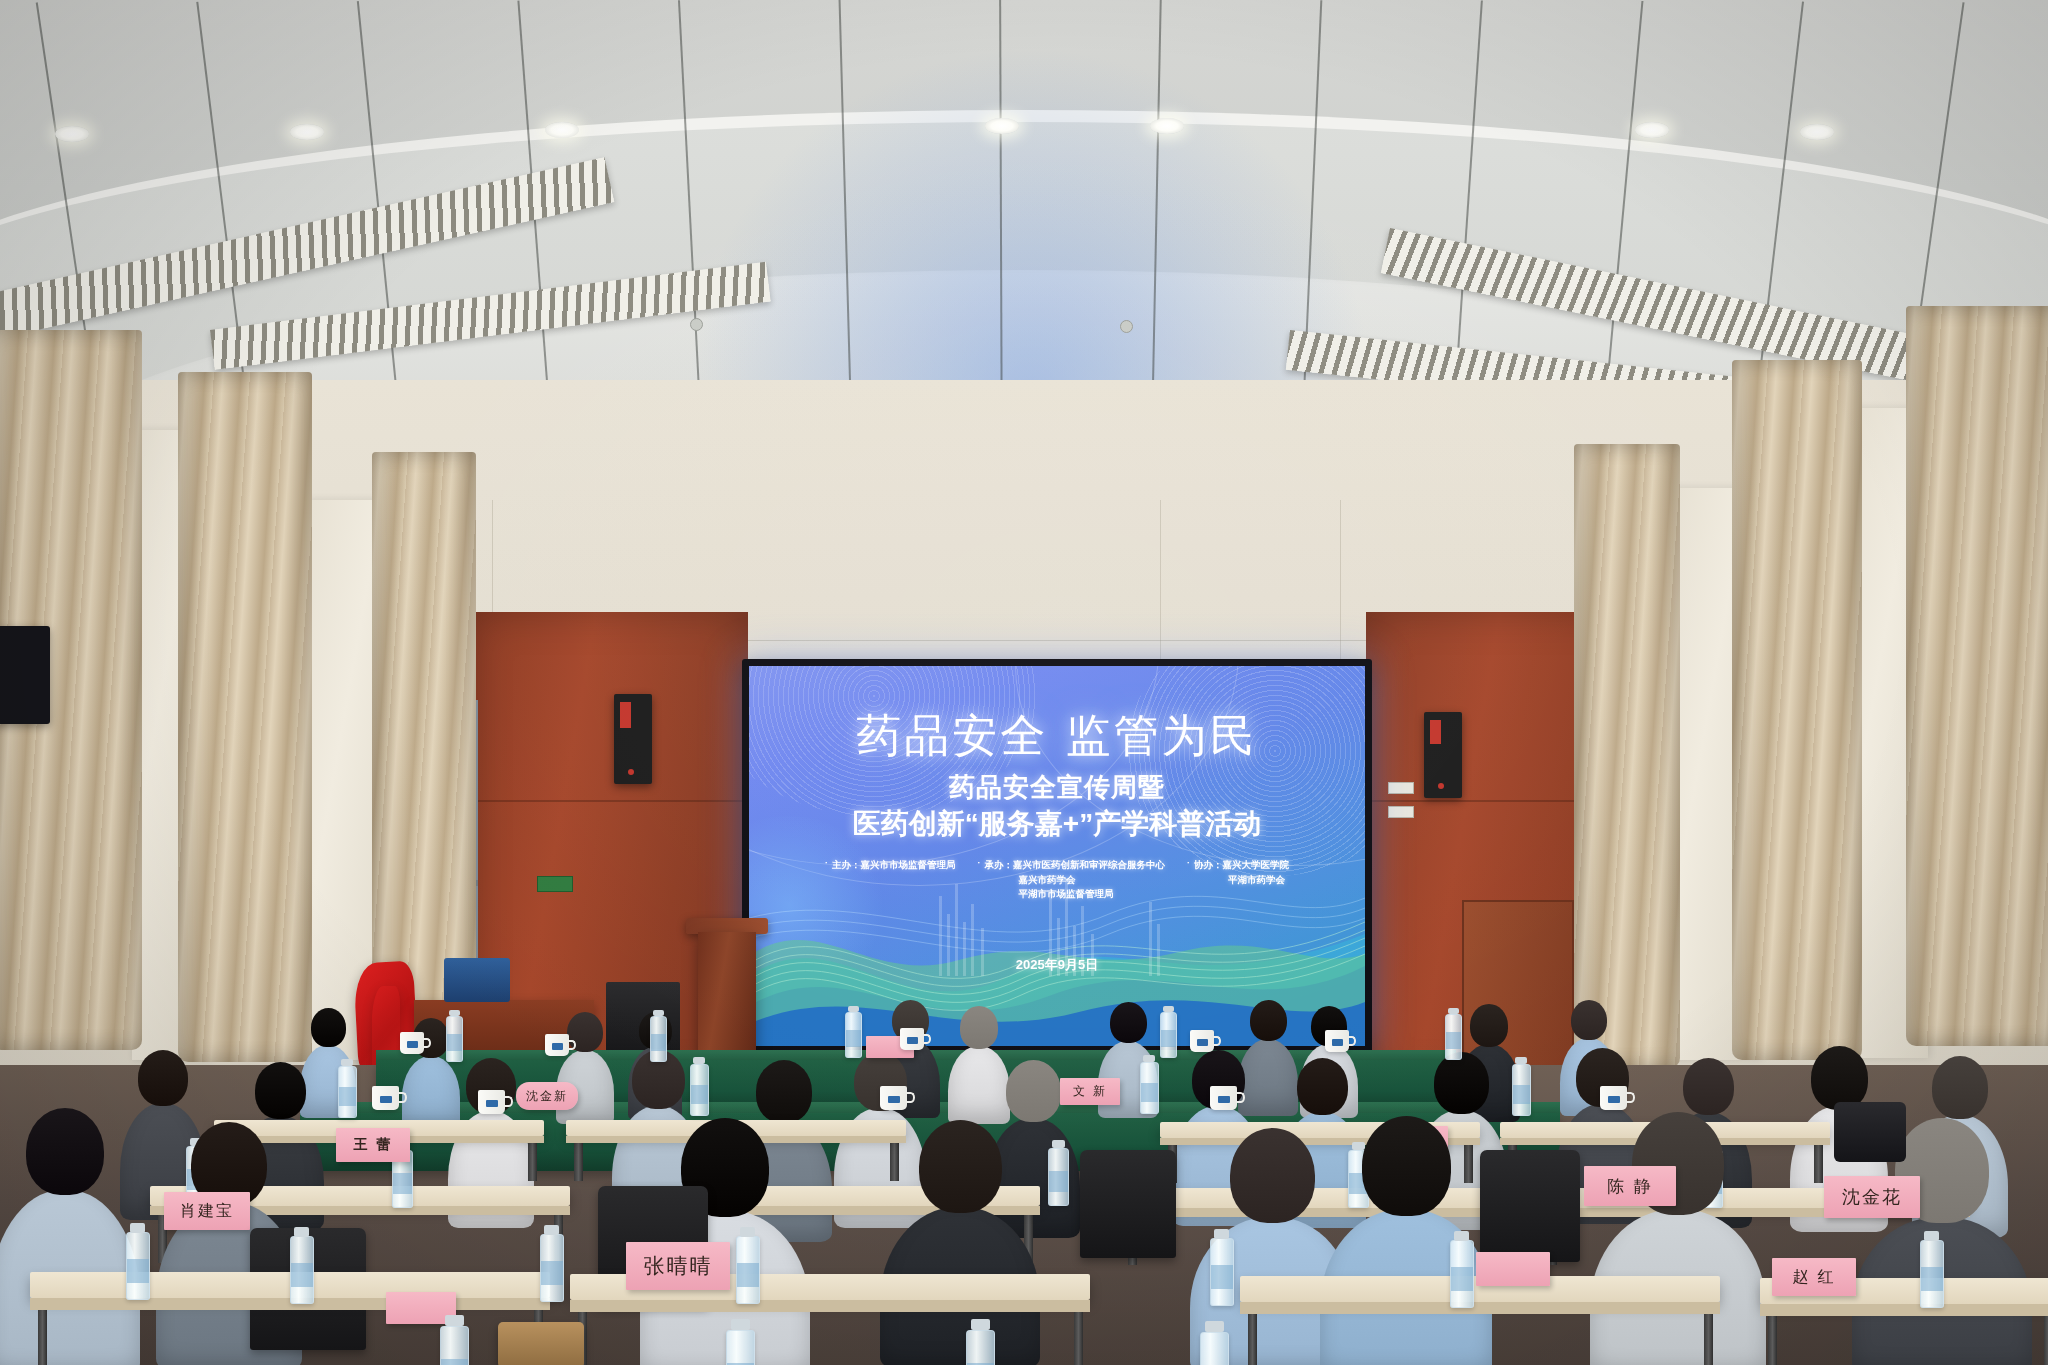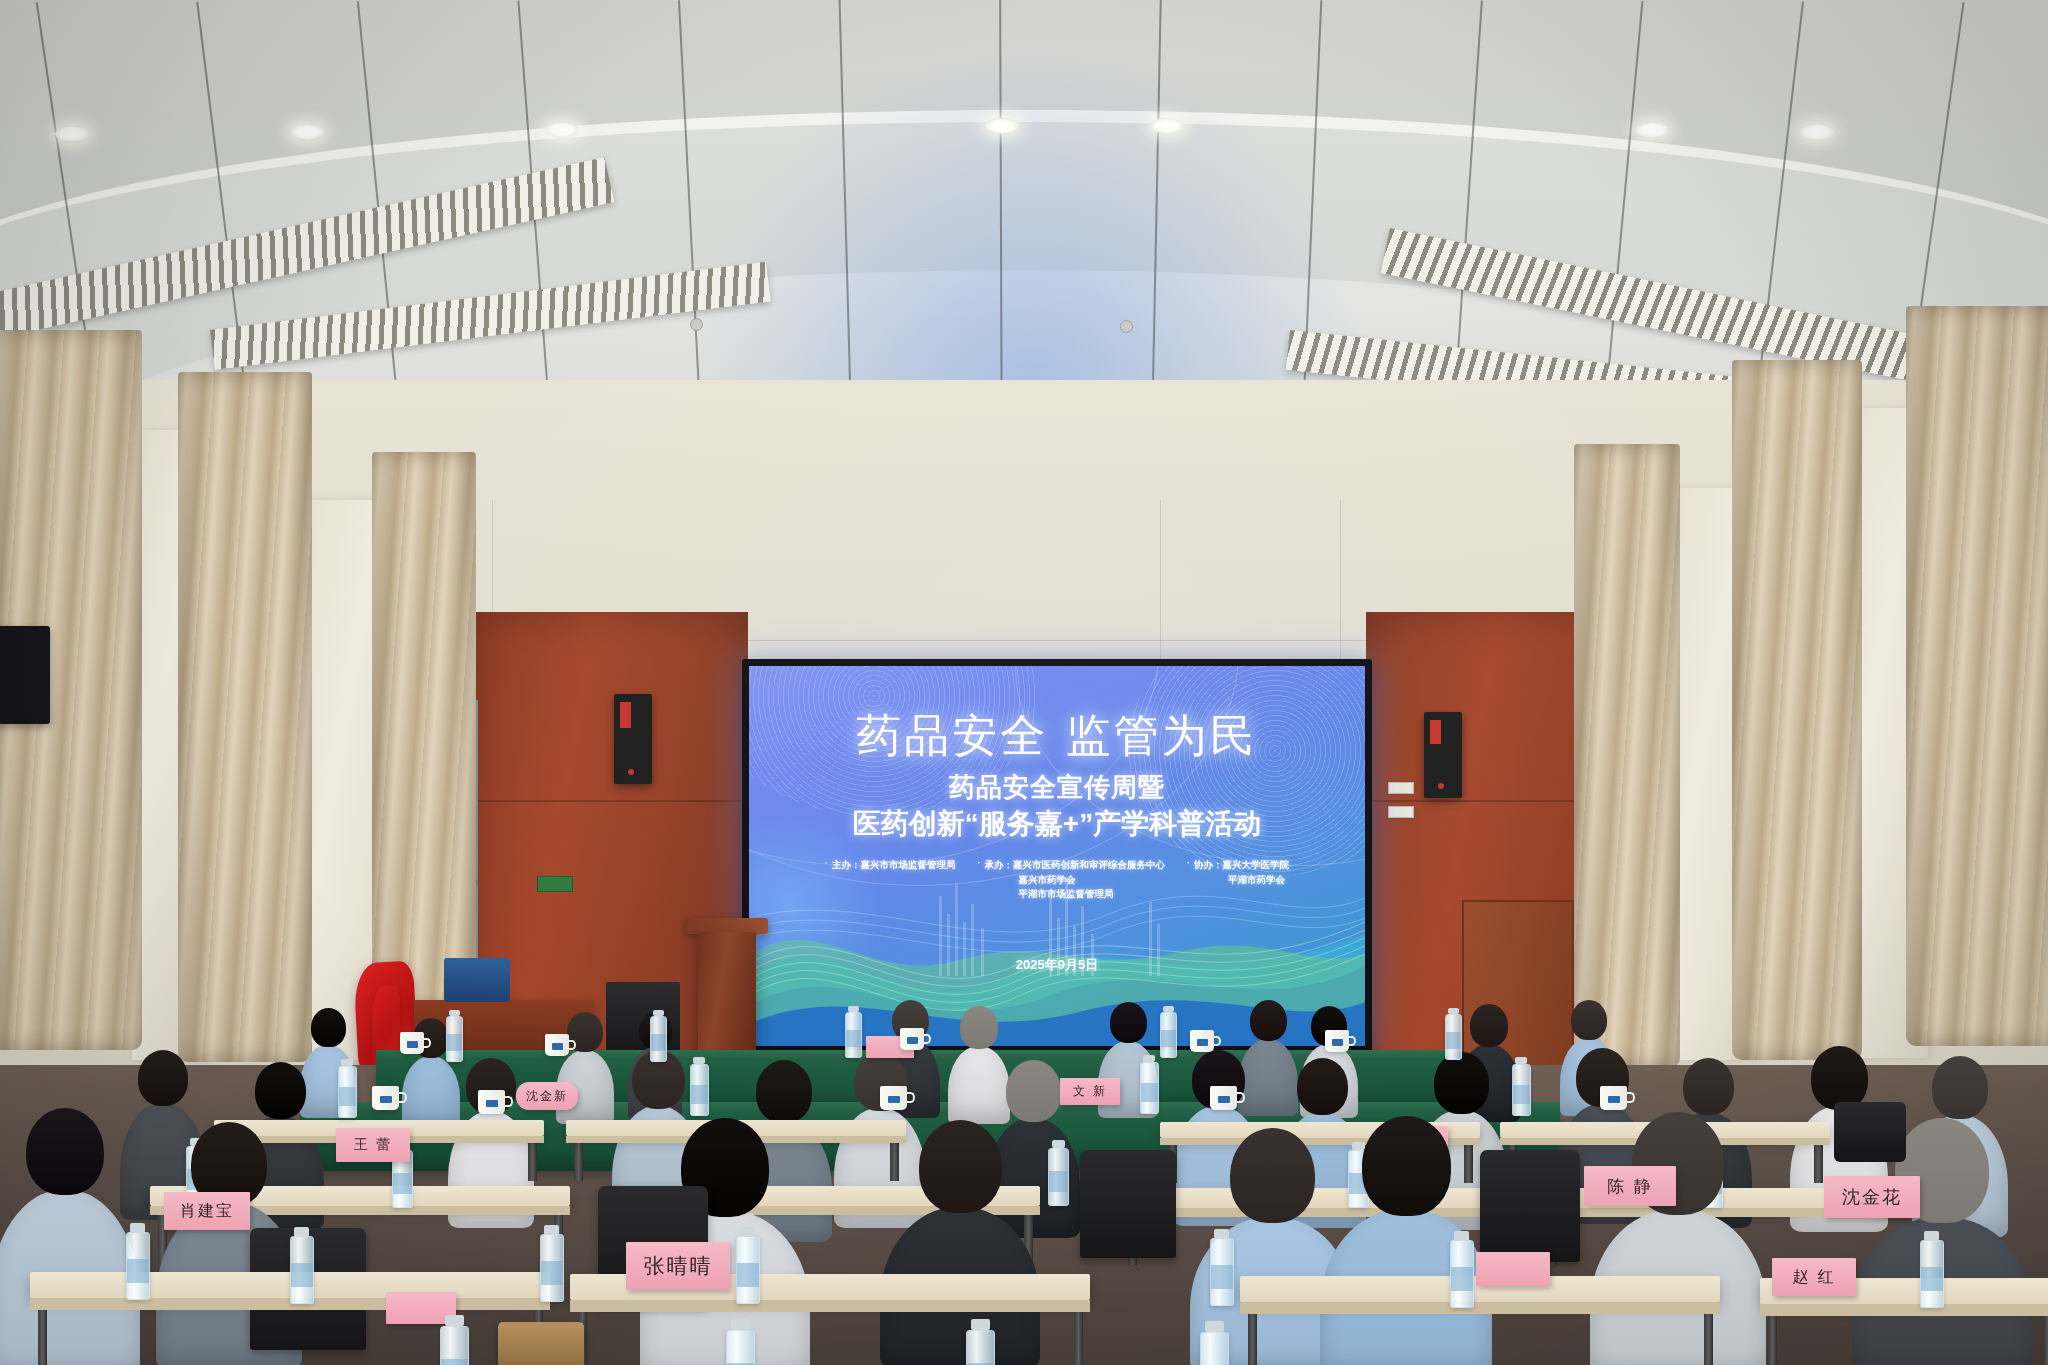--- a/index.html
+++ b/index.html
@@ -669,21 +669,21 @@
       <div class="bottle" style="left: 726px; top: 1330px; width: 29px; height: 82px; z-index: 40;"></div>
       <div class="bottle-cap" style="left: 731px; top: 1319px; width: 19px; height: 11px; z-index: 40;"></div>
       <div class="bottle-label" style="left: 727px; top: 1363px; width: 27px; height: 30px; z-index: 40;"></div>
       <div class="bottle" style="left: 966px; top: 1330px; width: 29px; height: 82px; z-index: 40;"></div>
       <div class="bottle-cap" style="left: 971px; top: 1319px; width: 19px; height: 11px; z-index: 40;"></div>
       <div class="bottle-label" style="left: 967px; top: 1363px; width: 27px; height: 30px; z-index: 40;"></div>
       <div class="bottle" style="left: 1200px; top: 1332px; width: 29px; height: 82px; z-index: 40;"></div>
       <div class="bottle-cap" style="left: 1205px; top: 1321px; width: 19px; height: 11px; z-index: 40;"></div>
     </div>
   <div id="namecards">
-      <div class="namecard" style="left: 336px; top: 1128px; width: 74px; height: 34px; font-size: 14px; z-index: 18;">
+      <div class="namecard" style="left: 336px; top: 1128px; width: 74px; height: 34px; font-size: 14px; z-index: 18; font-weight: bold;">
         <span>王 蕾</span>
       </div>
       <div class="namecard" style="left: 626px; top: 1242px; width: 104px; height: 48px; font-size: 21px; z-index: 30;">
         <span>张晴晴</span>
       </div>
       <div class="namecard" style="left: 164px; top: 1192px; width: 86px; height: 38px; font-size: 16px; z-index: 22;">
         <span>肖建宝</span>
       </div>
       <div class="namecard" style="left: 1824px; top: 1176px; width: 96px; height: 42px; font-size: 18px; z-index: 28;">
         <span>沈金花</span>

